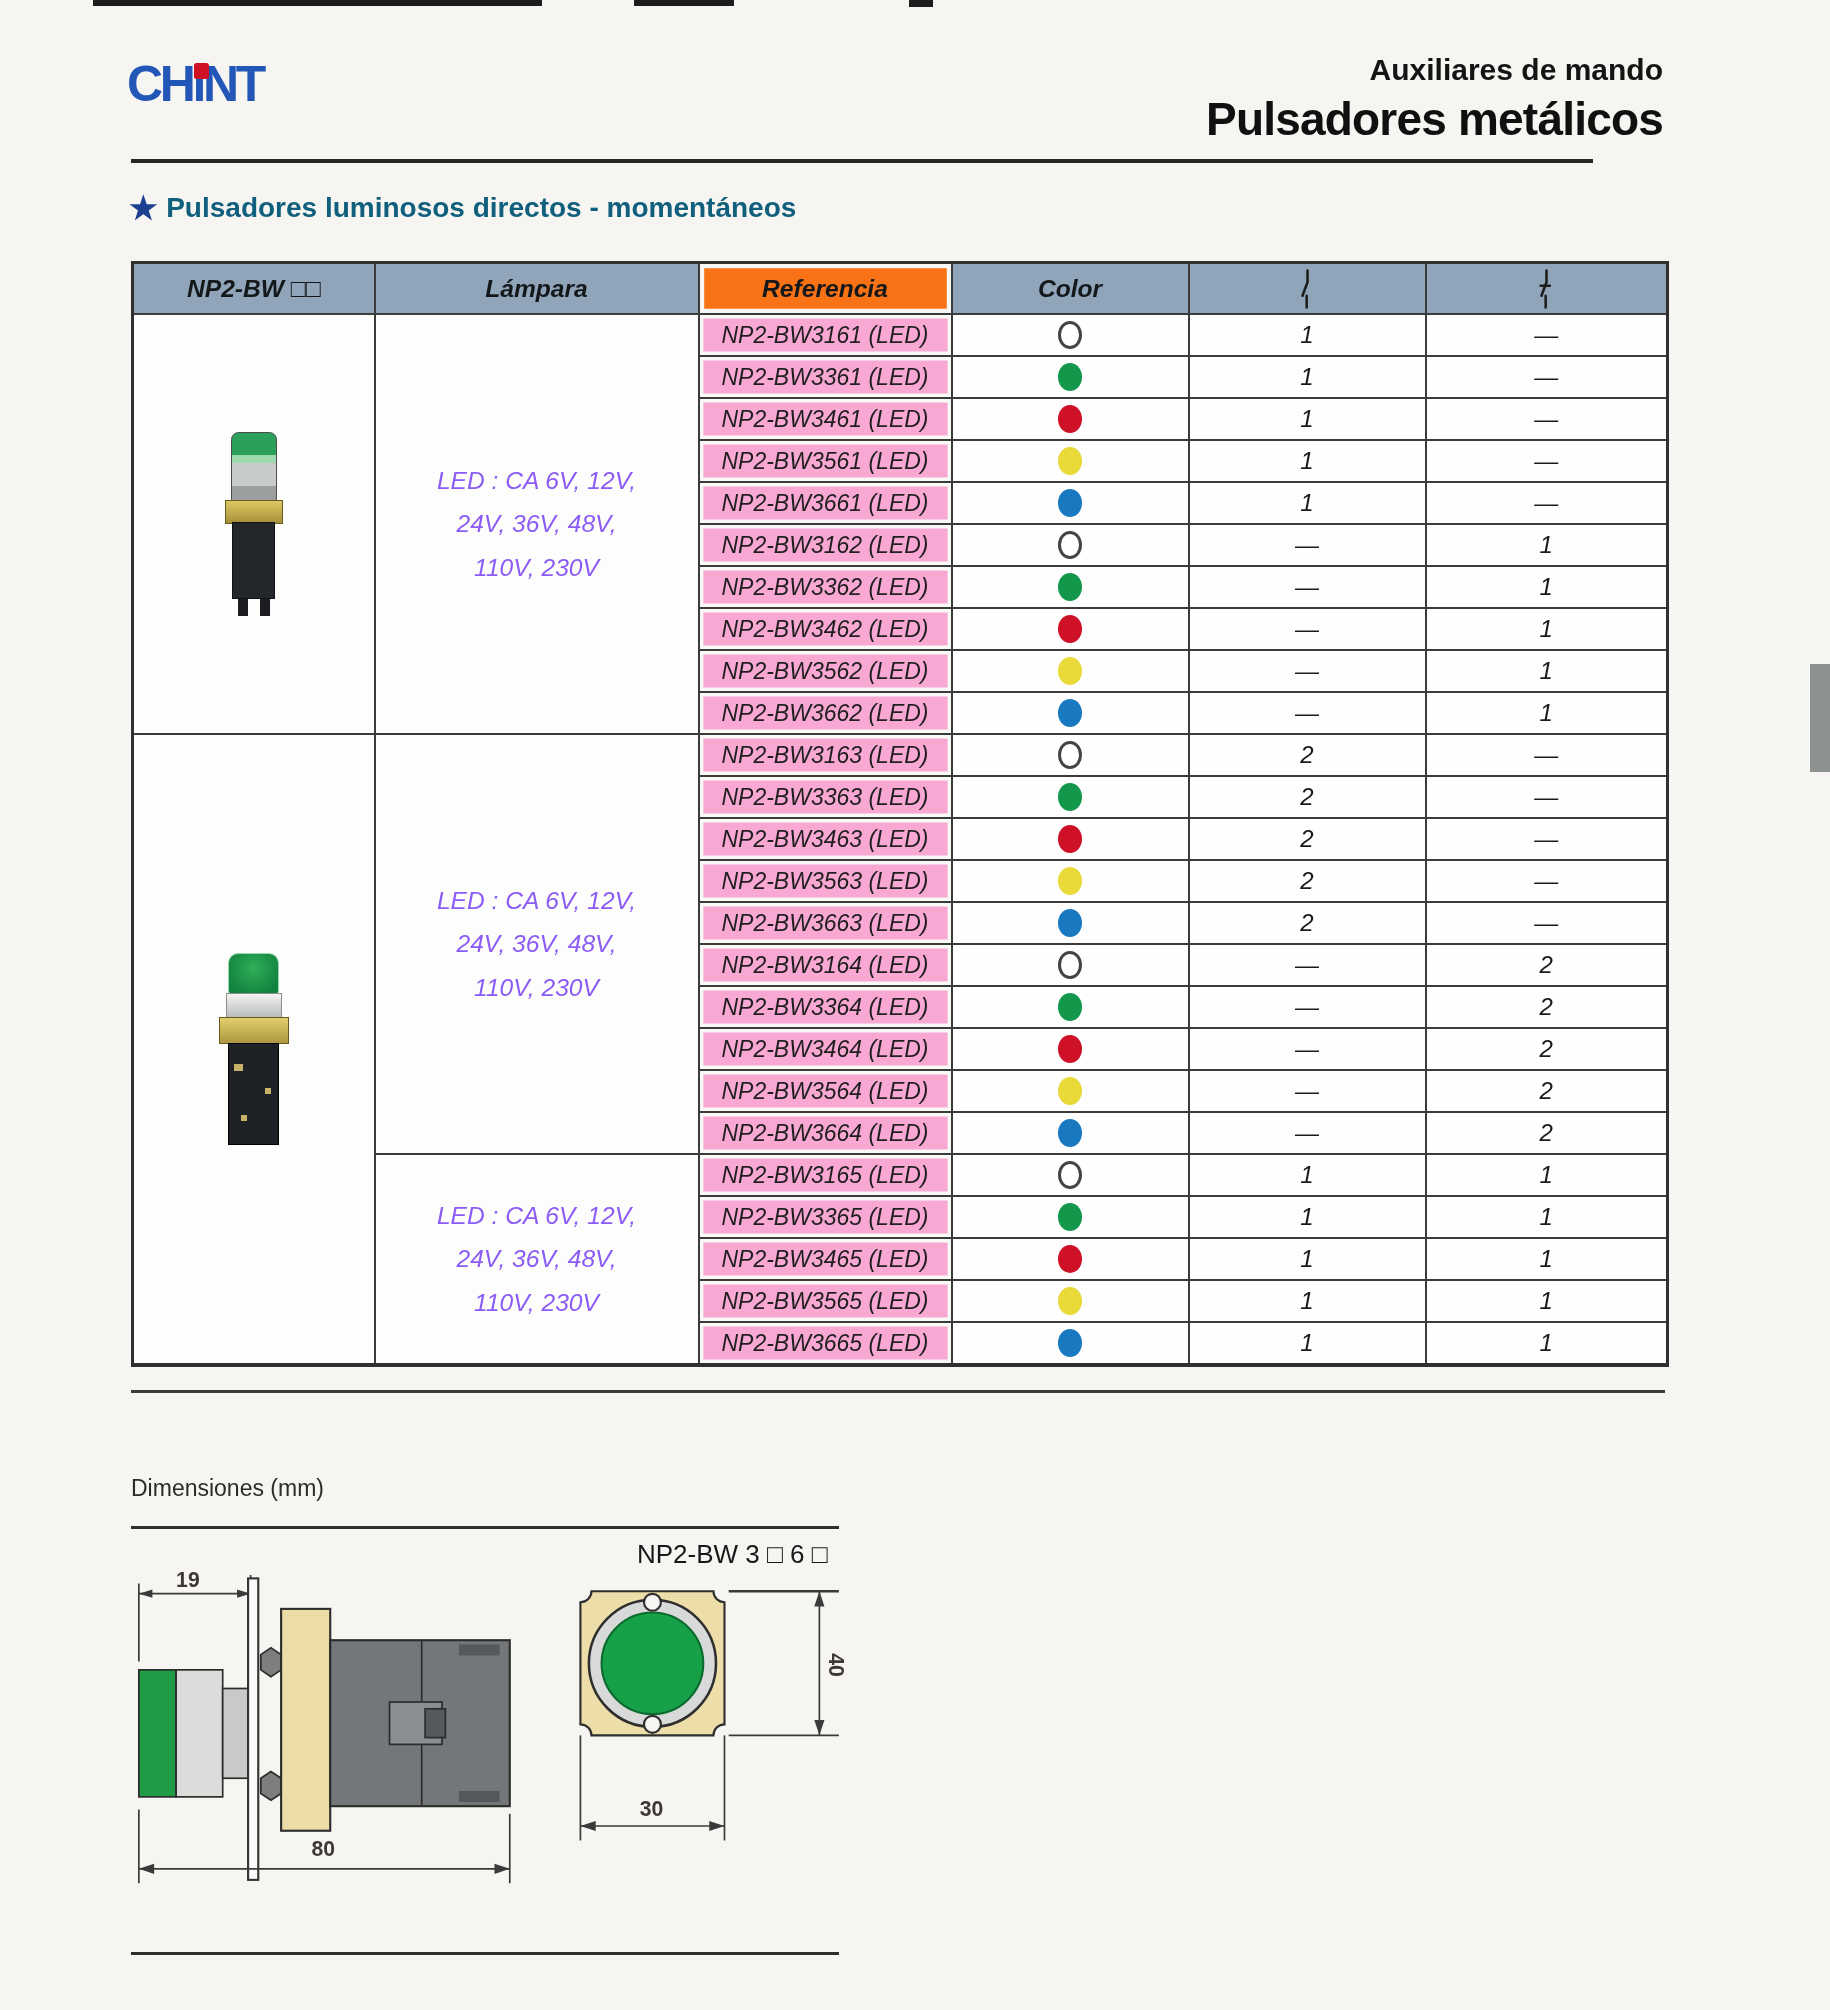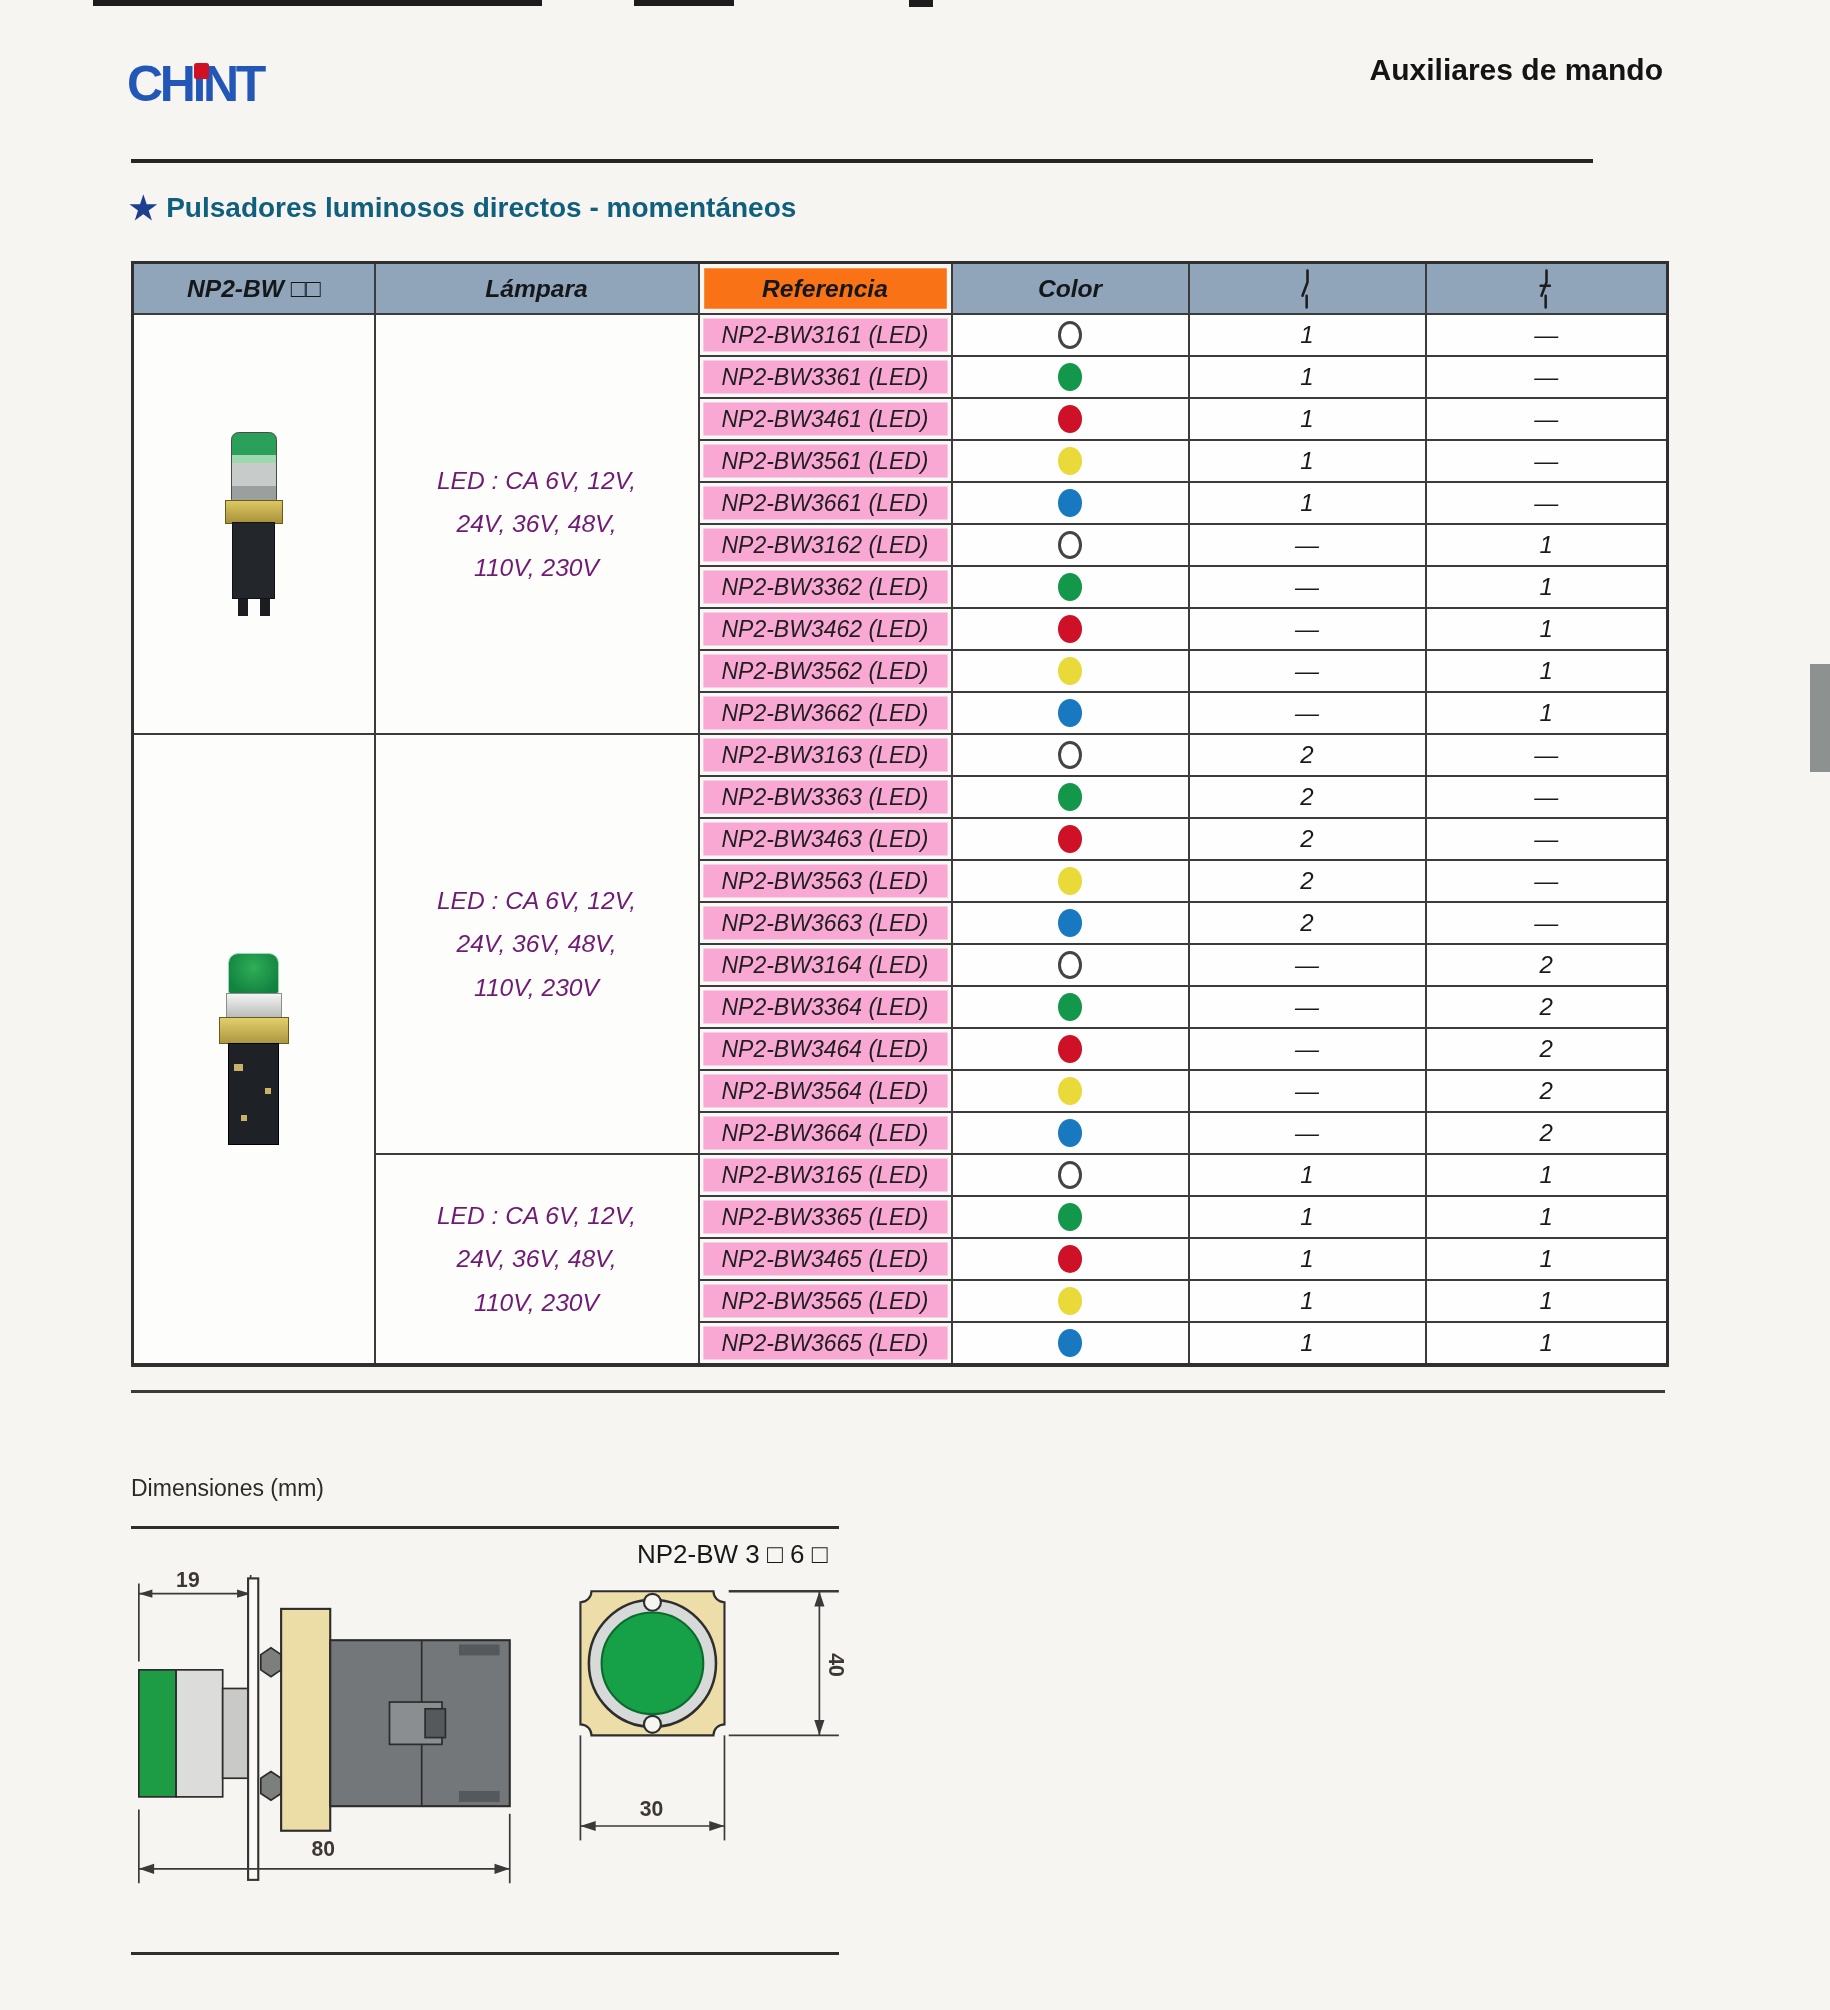--- a/index.html
+++ b/index.html
@@ -34,21 +34,21 @@
 
   
   table.spec{position:absolute;left:131px;top:261px;width:1534px;border-collapse:collapse;
         table-layout:fixed;}
   table.spec th,table.spec td{border:2.5px solid #3b3b3b;padding:0;}
   table.spec{border:3.4px solid #303030;border-bottom-width:4.2px;font-style:italic;}
   thead th{height:49px;background:#90a5b9;font-size:24.6px;color:#15181b;vertical-align:middle;text-align:center;}
   th.th-ref{background:#f97316;box-shadow:inset 0 0 0 4.2px #f6f6f4;}
   .cell-product{background:#fdfdfb;text-align:center;vertical-align:middle;}
   .cell-lamp{background:#fdfdfb;text-align:center;vertical-align:middle;
-        font-size:24.6px;color:#701a75;}
+        font-size:24.6px;color:#8b5cf6;}
   .cell-lamp div{line-height:1.75;}
   .cell-ref{height:40px;background:#f9a8d4;box-shadow:inset 0 0 0 3.4px #f8f8f6;
         font-size:23px;color:#1f1f1f;text-align:center;vertical-align:middle;}
   .cell-colordot{background:#fefefe;text-align:center;vertical-align:middle;}
   .cell-num{background:#fefefe;text-align:center;vertical-align:middle;font-size:24px;color:#1a1a1a;}
   .dot{display:inline-block;width:24.6px;height:28px;border-radius:50%;vertical-align:middle;}
   .dot-white{background:#fff;border:3.4px solid #444;box-sizing:border-box;}
   .contact-icon{display:block;margin:0 auto;}
 
   .table-underline{position:absolute;left:131px;top:1390px;width:1534px;height:3.4px;background:#3b3b3b;}
@@ -91,20 +91,21 @@
   <div class="scanmark sm1"></div>
   <div class="scanmark sm2"></div>
   <div class="scanmark sm3"></div>
 
   <div class="logo">
     <span>CH</span><span class="logo-i">ı</span><span>NT</span>
   </div>
 
   <div class="hdr-right">
     <div class="hdr-small">Auxiliares de mando</div>
+    <div class="hdr-big">Pulsadores metálicos</div>
   </div>
 
   <div class="rule-top"></div>
 
   <div class="section-title">
     <span class="star">★</span>
     <span>Pulsadores luminosos directos - momentáneos</span>
   </div>
 
   <table class="spec">

